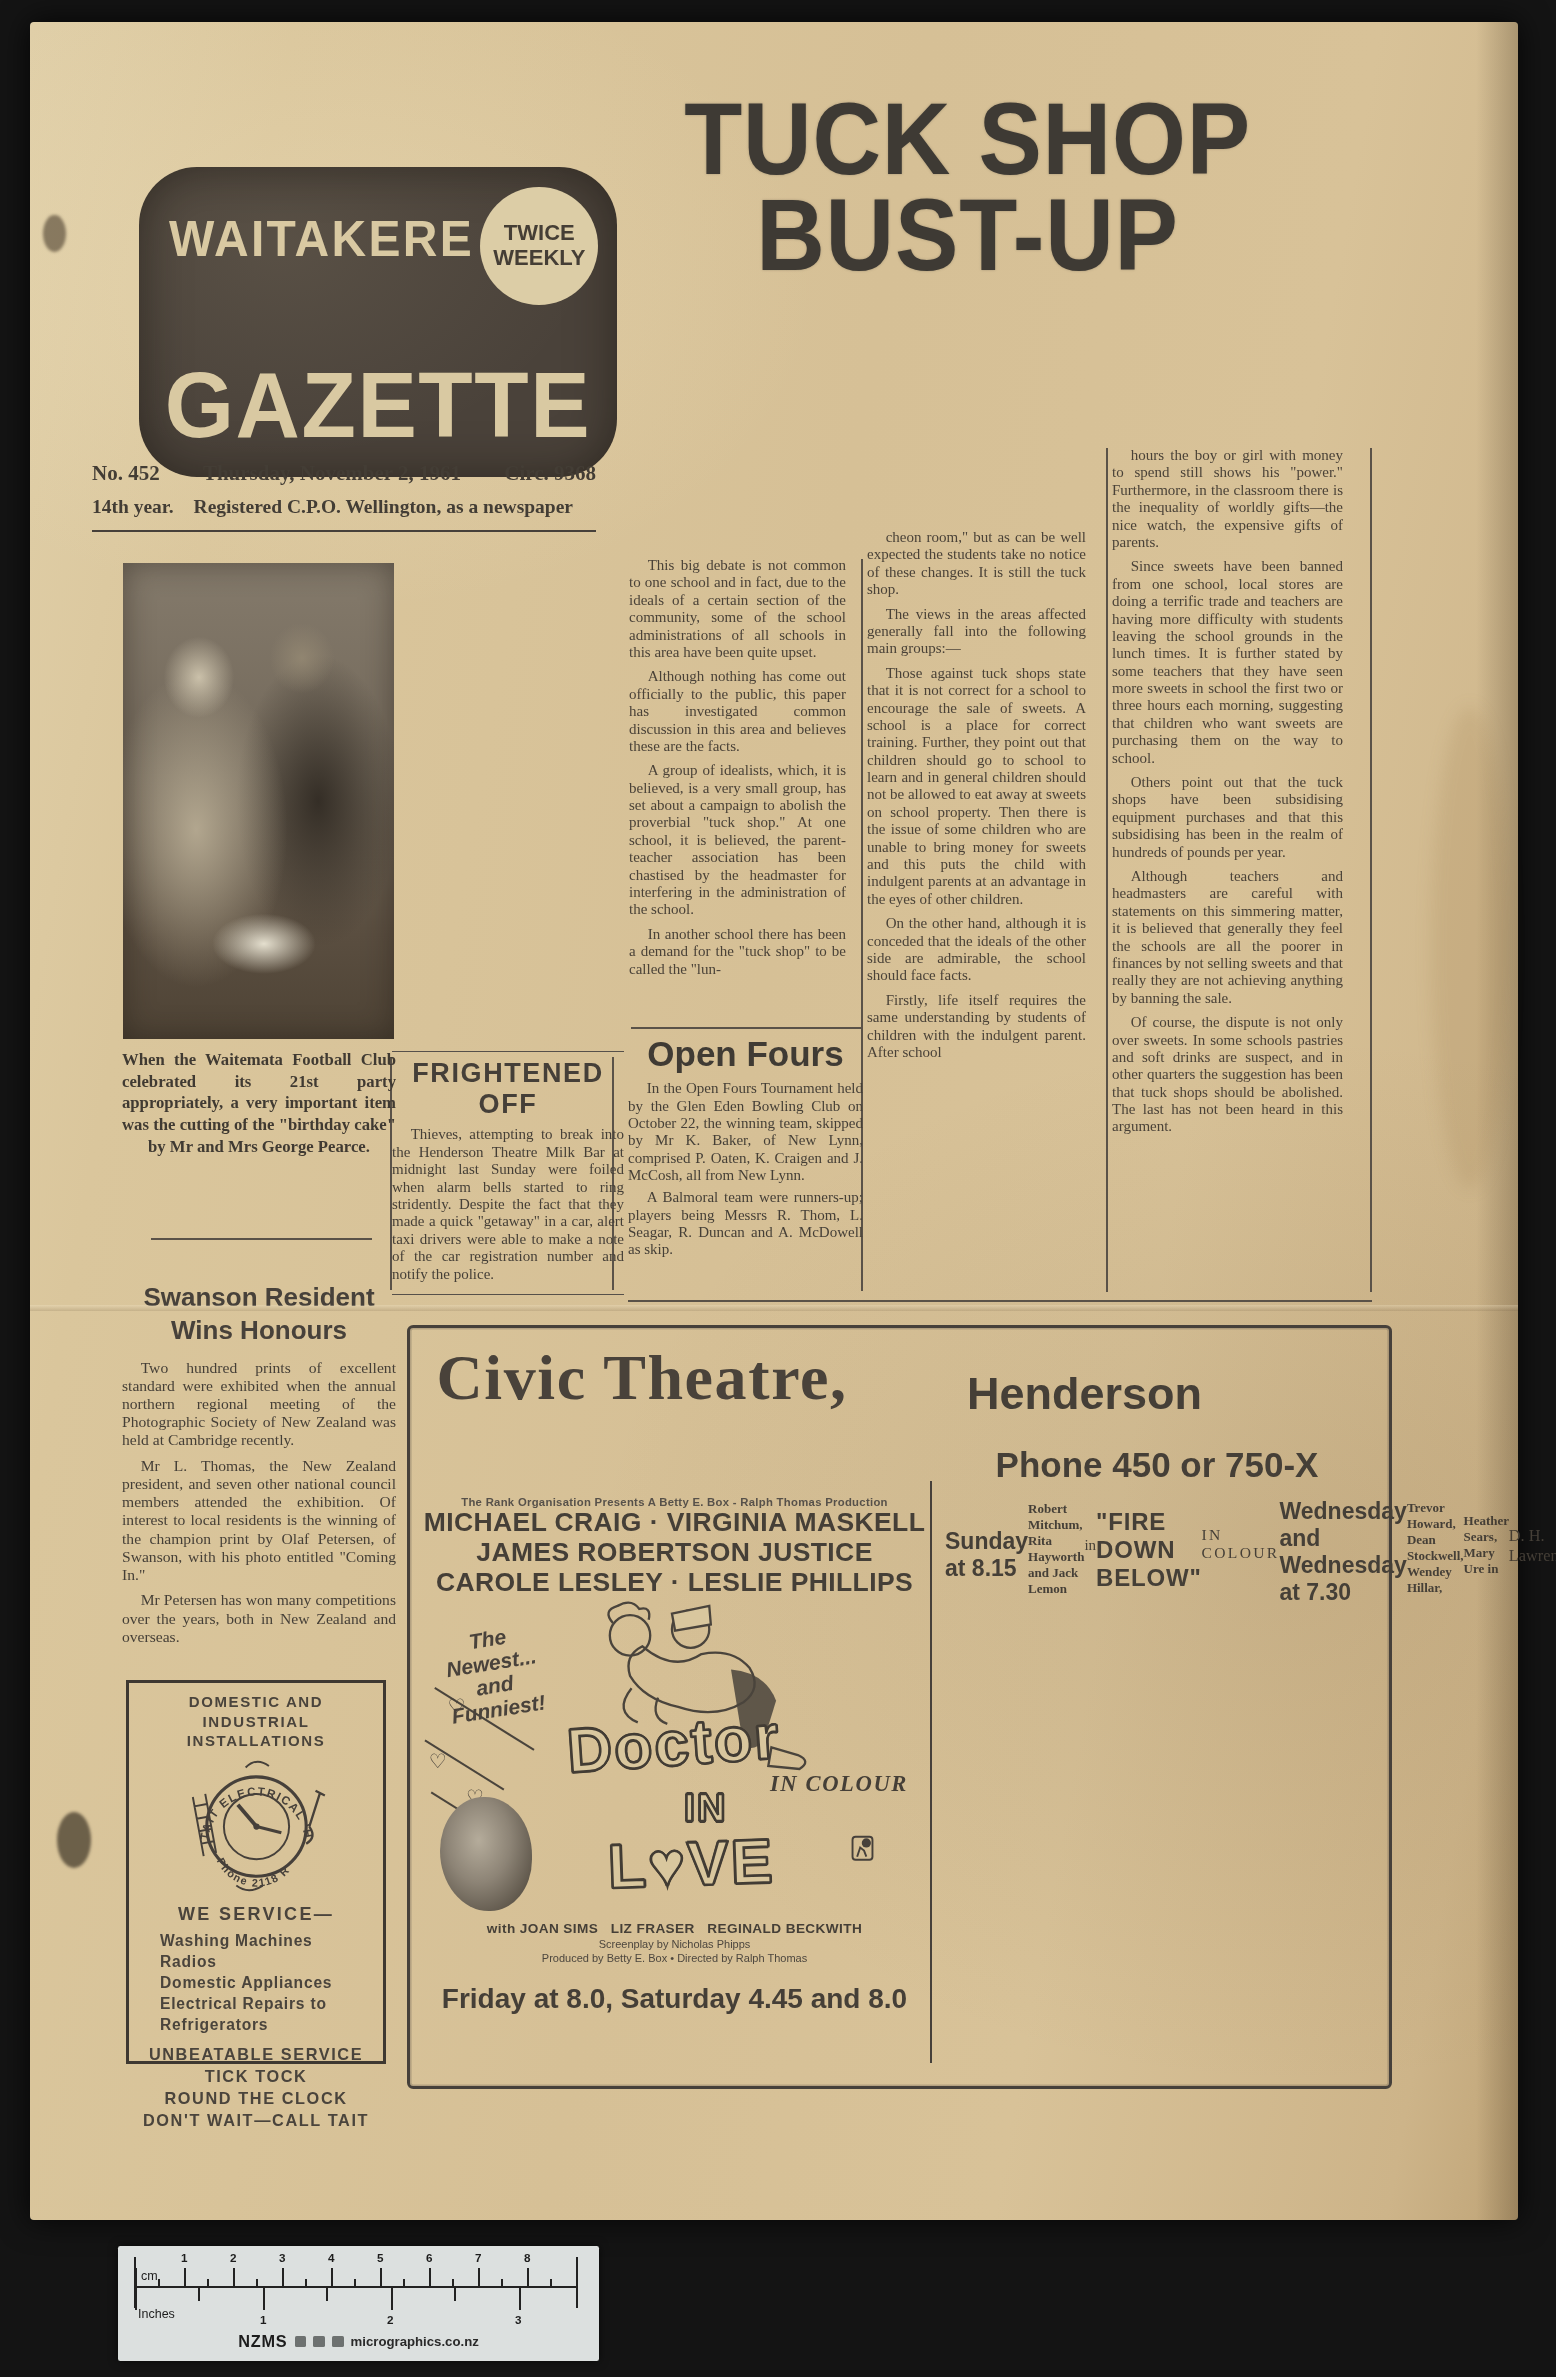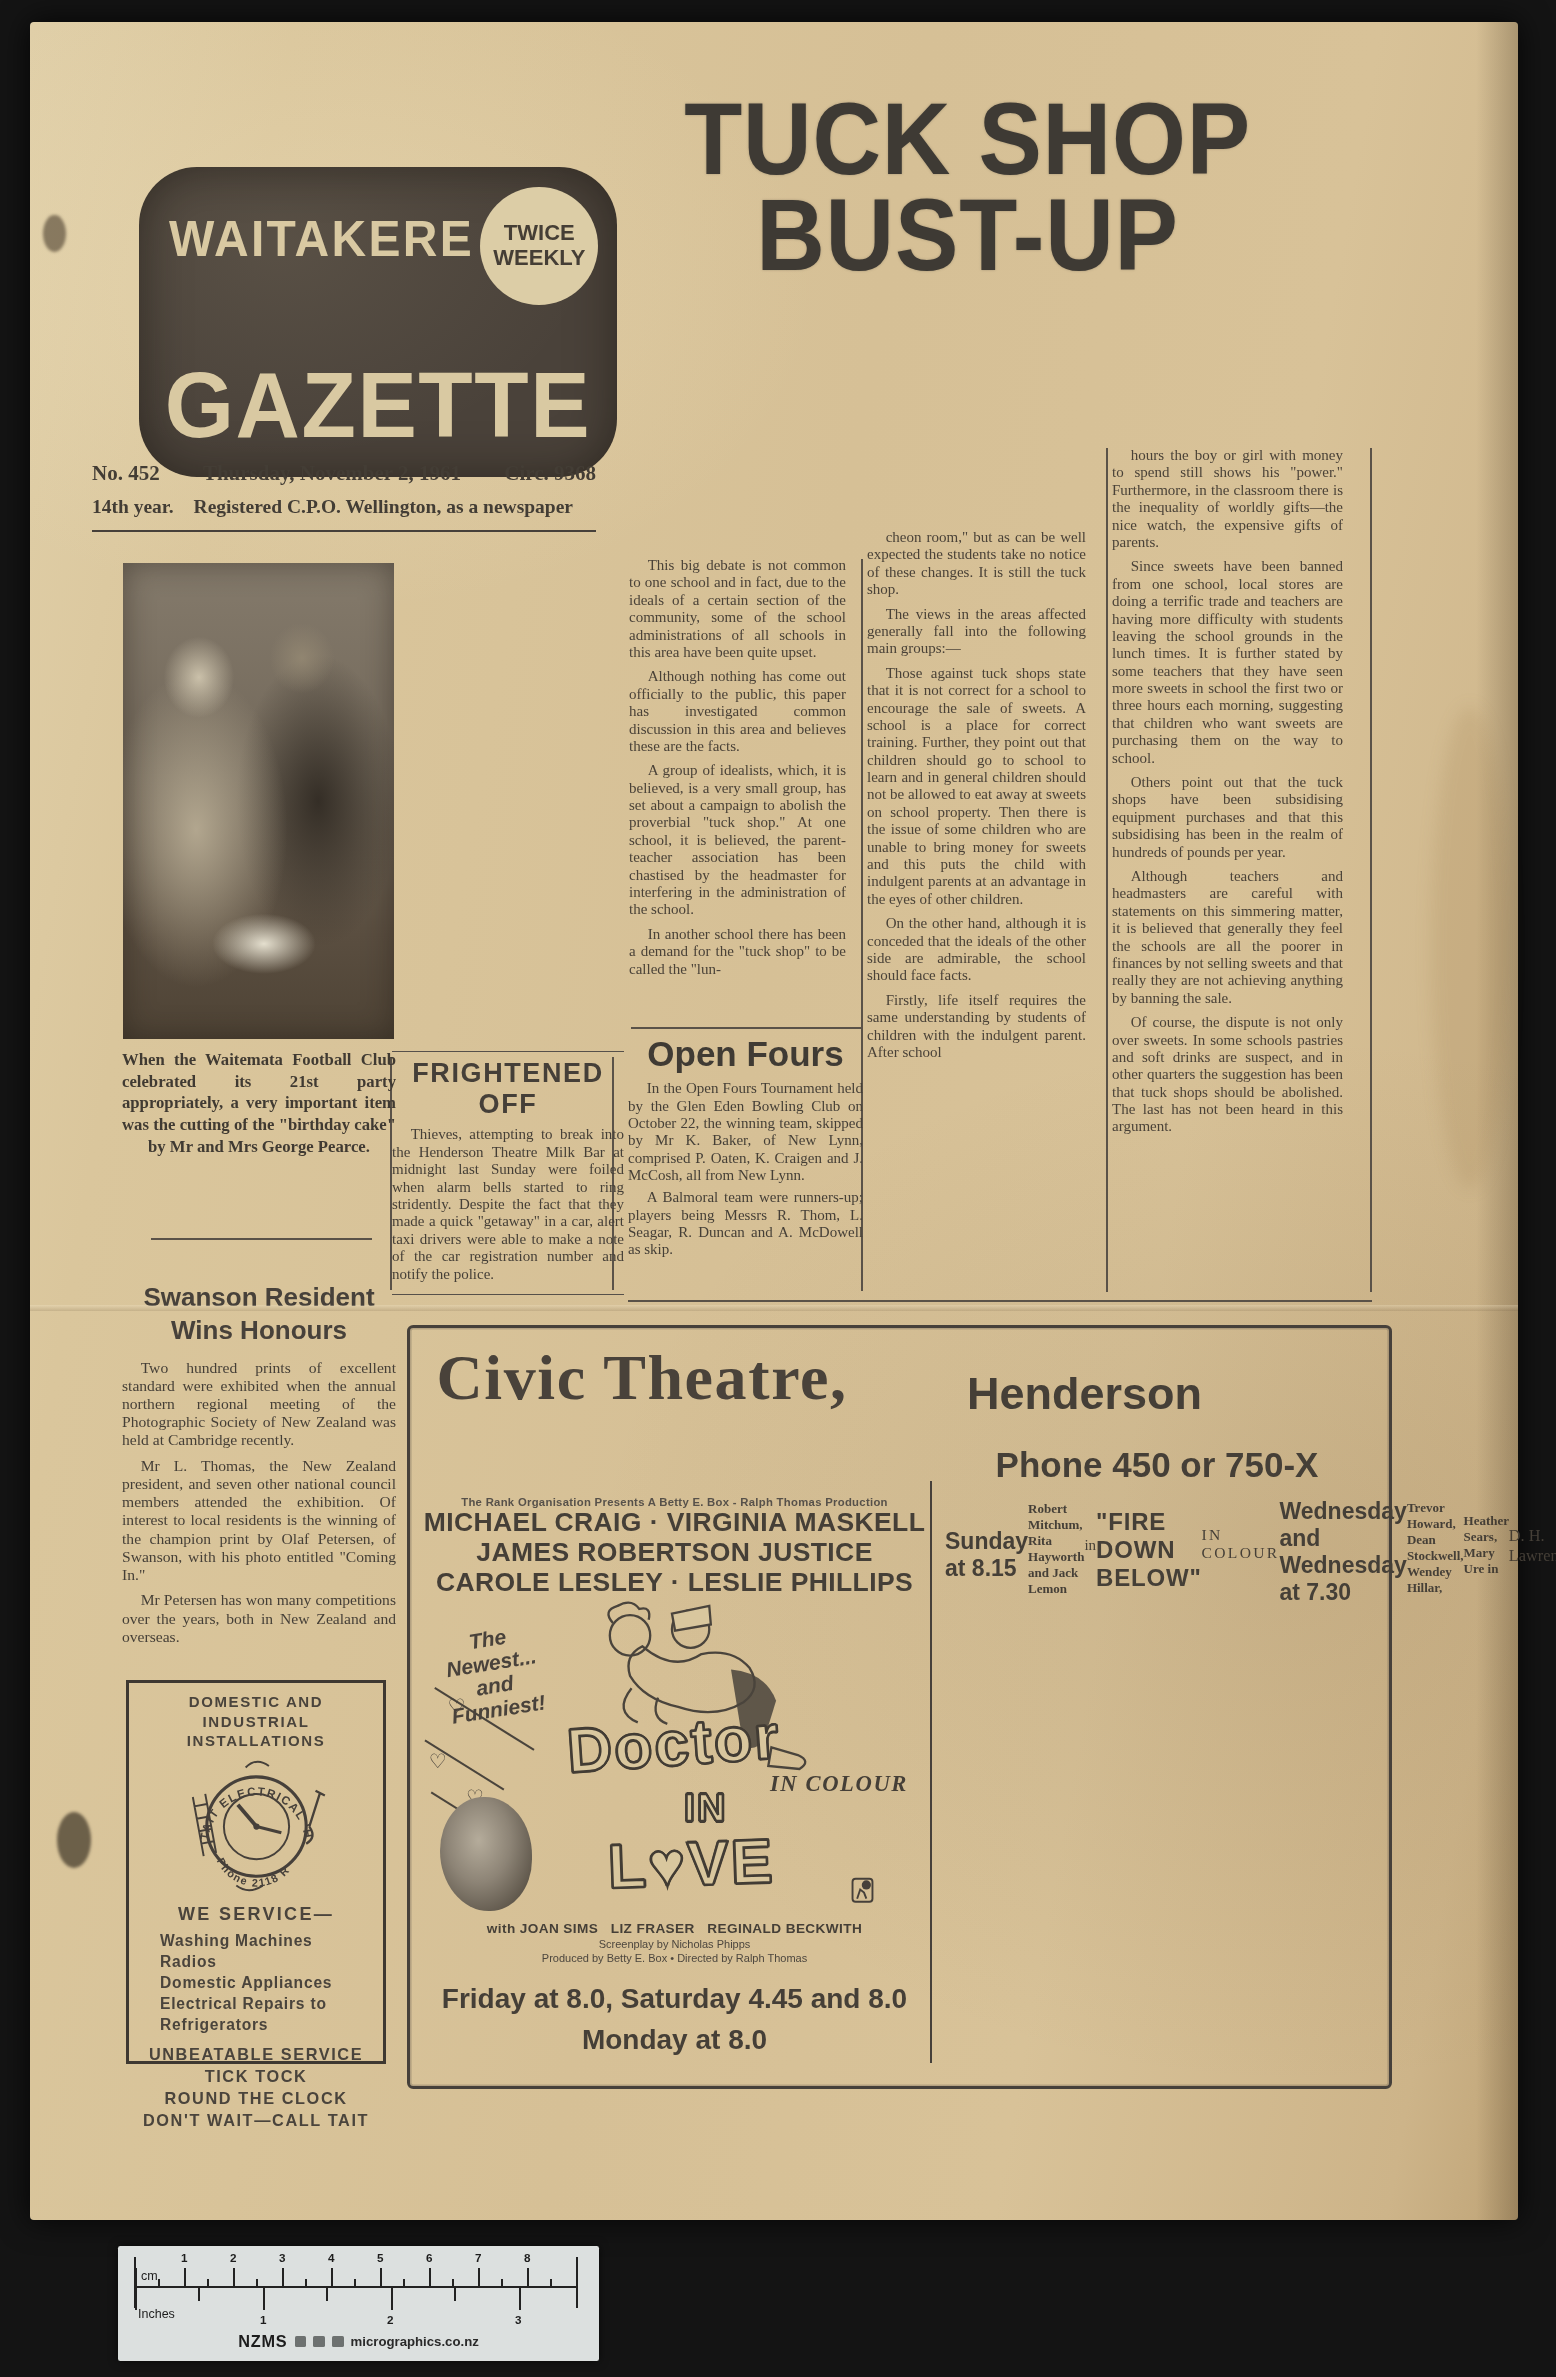--- a/index.html
+++ b/index.html
@@ -336,21 +336,20 @@
 
         <div class="with-line">with JOAN SIMS&nbsp;&nbsp; LIZ FRASER&nbsp;&nbsp; REGINALD BECKWITH</div>
         <div class="credit">Screenplay by Nicholas Phipps</div>
         <div class="credit">Produced by Betty E. Box • Directed by Ralph Thomas</div>
         <svg class="censor" width="23" height="26.5" viewBox="0 0 30 34">
           <rect x="2" y="2" width="26" height="30" rx="4" fill="none" stroke="#46403a" stroke-width="2.5"></rect>
           <circle cx="20" cy="10" r="6" fill="#46403a"></circle>
           <path d="M 8 28 l 4 -12 l 5 4 l 3 8" fill="none" stroke="#46403a" stroke-width="2.5"></path>
         </svg>
         <div class="times">Friday at 8.0, Saturday 4.45 and 8.0</div>
-        <div class="times2">Monday at 8.0</div>
       </div>
 
       <div class="abs civic-div"></div>
 
       <div class="abs civic-right sans">
         <div class="ad-hr"></div>
         <div class="ad-h" style="margin-top:22px;">Sunday at 8.15</div>
         <div class="ad-cast" style="margin-top:11px;">Robert Mitchum, Rita Hayworth and Jack Lemon</div>
         <div class="ad-plain" style="margin-top:3.1px;">in</div>
         <div class="ad-film" style="margin-top:12.5px;">"FIRE  DOWN  BELOW"</div>

